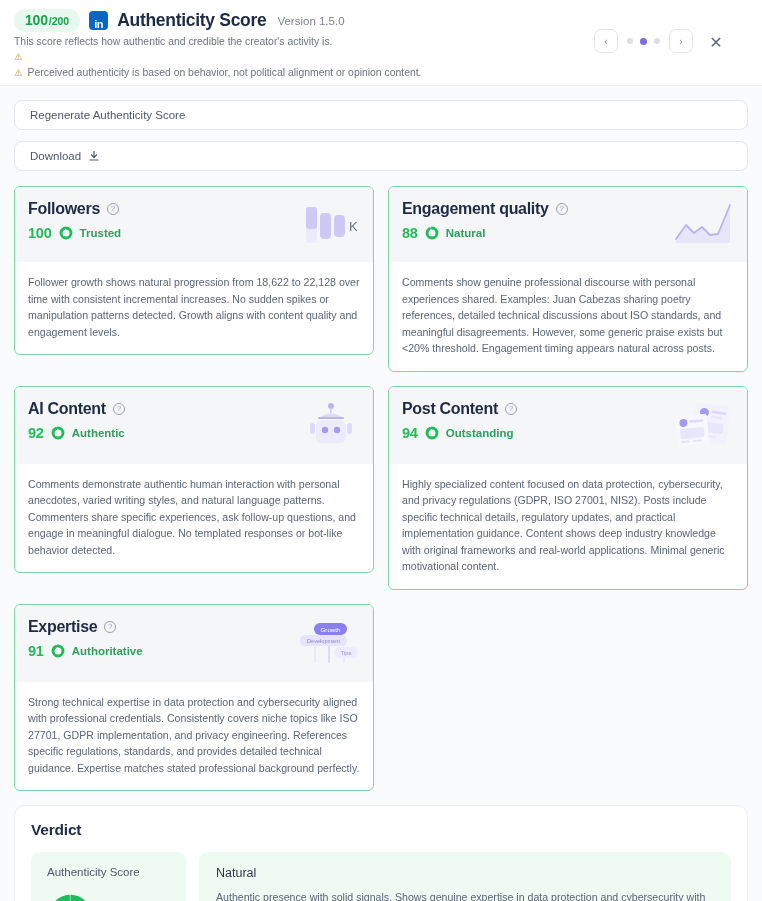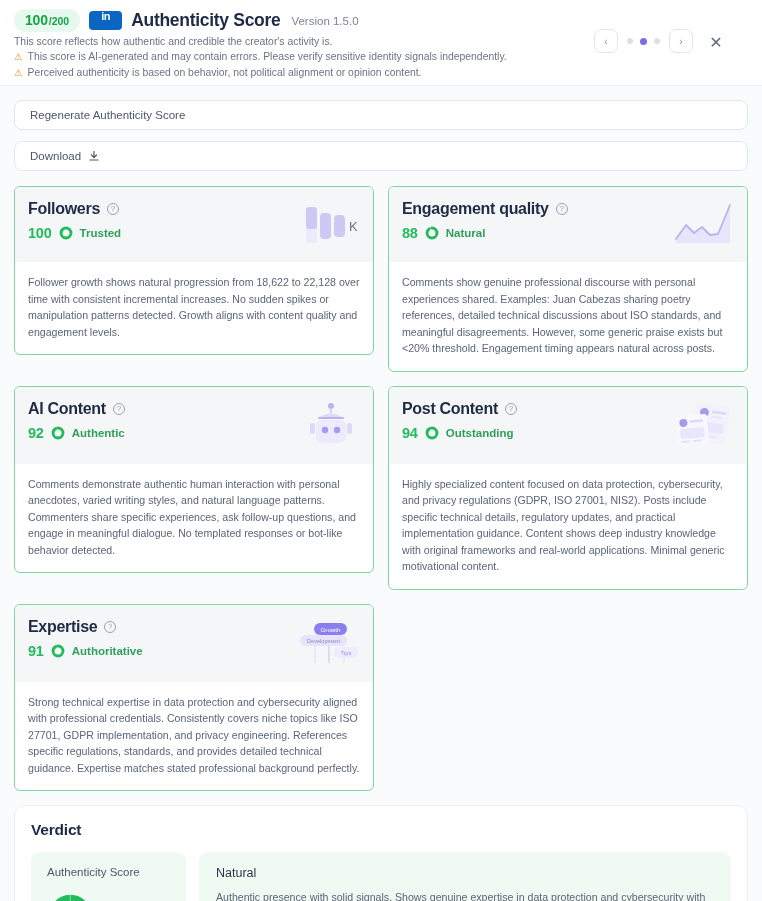--- a/index.html
+++ b/index.html
@@ -21,22 +21,22 @@
   }
   .title-row { display:flex; align-items:center; gap:9px; }
   .score-badge {
     background:#e7f8ee; color:#16a34a; border-radius:14px;
     padding:3px 11px 4px 11px; display:flex; align-items:baseline; gap:1px;
     font-weight:700;
   }
   .score-badge .big { font-size:14px; letter-spacing:-0.2px; }
   .score-badge .small { font-size:10.5px; font-weight:700; }
   .li-logo {
-    width:33px; height:19px; border-radius:4px; background:#0a66c2;
-    display:flex; align-items:flex-start; justify-content:center;
+    width:19px; height:19px; border-radius:4px; background:#0a66c2;
+    display:flex; align-items:flex-end; justify-content:center;
     color:#fff; font-size:11px; font-weight:700; line-height:1; letter-spacing:-0.4px;
     font-family:"Liberation Sans", sans-serif;
   }
   .page-title { font-size:17.5px; font-weight:700; color:#1f2a44; letter-spacing:-0.3px; }
   .version { font-size:11.5px; color:#7b8494; font-weight:400; margin-left:2px; }
   .subtitle { font-size:10.4px; color:#6b7483; margin-top:4px; }
   .warn-row { display:flex; align-items:flex-start; gap:5px; margin-top:3px; }
   .warn-icon { color:#e9a13b; font-size:9.5px; line-height:13px; }
   .warn-text { font-size:10.4px; color:#6b7483; line-height:13px; }
 
@@ -126,21 +126,20 @@
         <span>in</span>
       </div>
       <div class="page-title">Authenticity Score</div>
       <div class="version">Version 1.5.0</div>
     </div>
 
     <div class="subtitle">This score reflects how authentic and credible the creator's activity is.</div>
 
     <div class="warn-row">
       <span class="warn-icon">⚠</span>
-      <span class="warn-text">This score is AI-generated and may contain errors. Please verify sensitive identity signals independently.</span>
     </div>
     <div class="warn-row">
       <span class="warn-icon">⚠</span>
       <span class="warn-text">Perceived authenticity is based on behavior, not political alignment or opinion content.</span>
     </div>
 
     <div class="nav-cluster">
       <div class="nav-btn">‹</div>
       <div class="dots">
         <span class="dot"></span>

